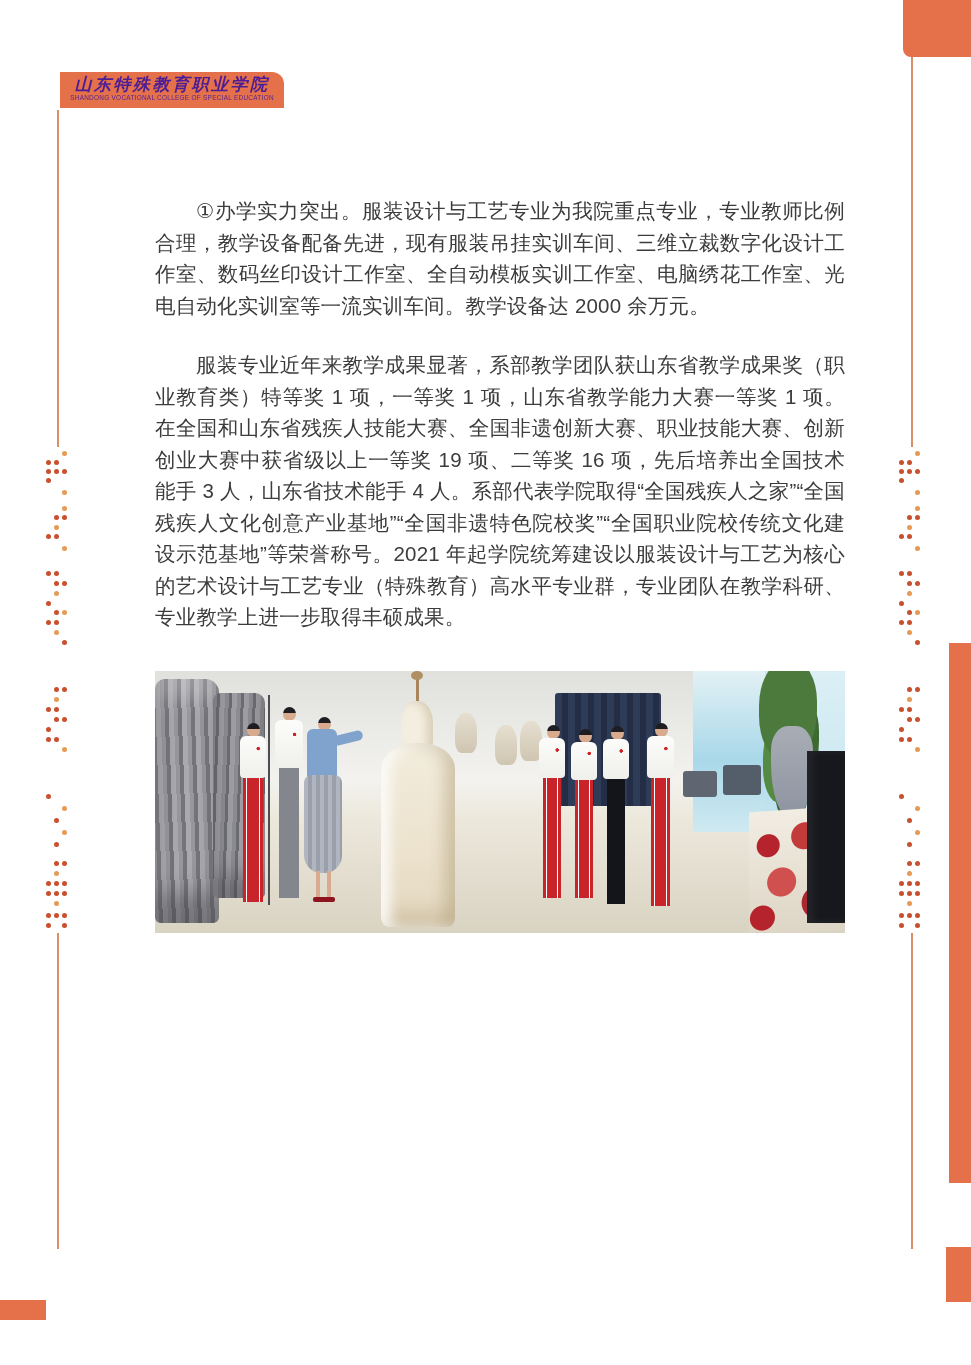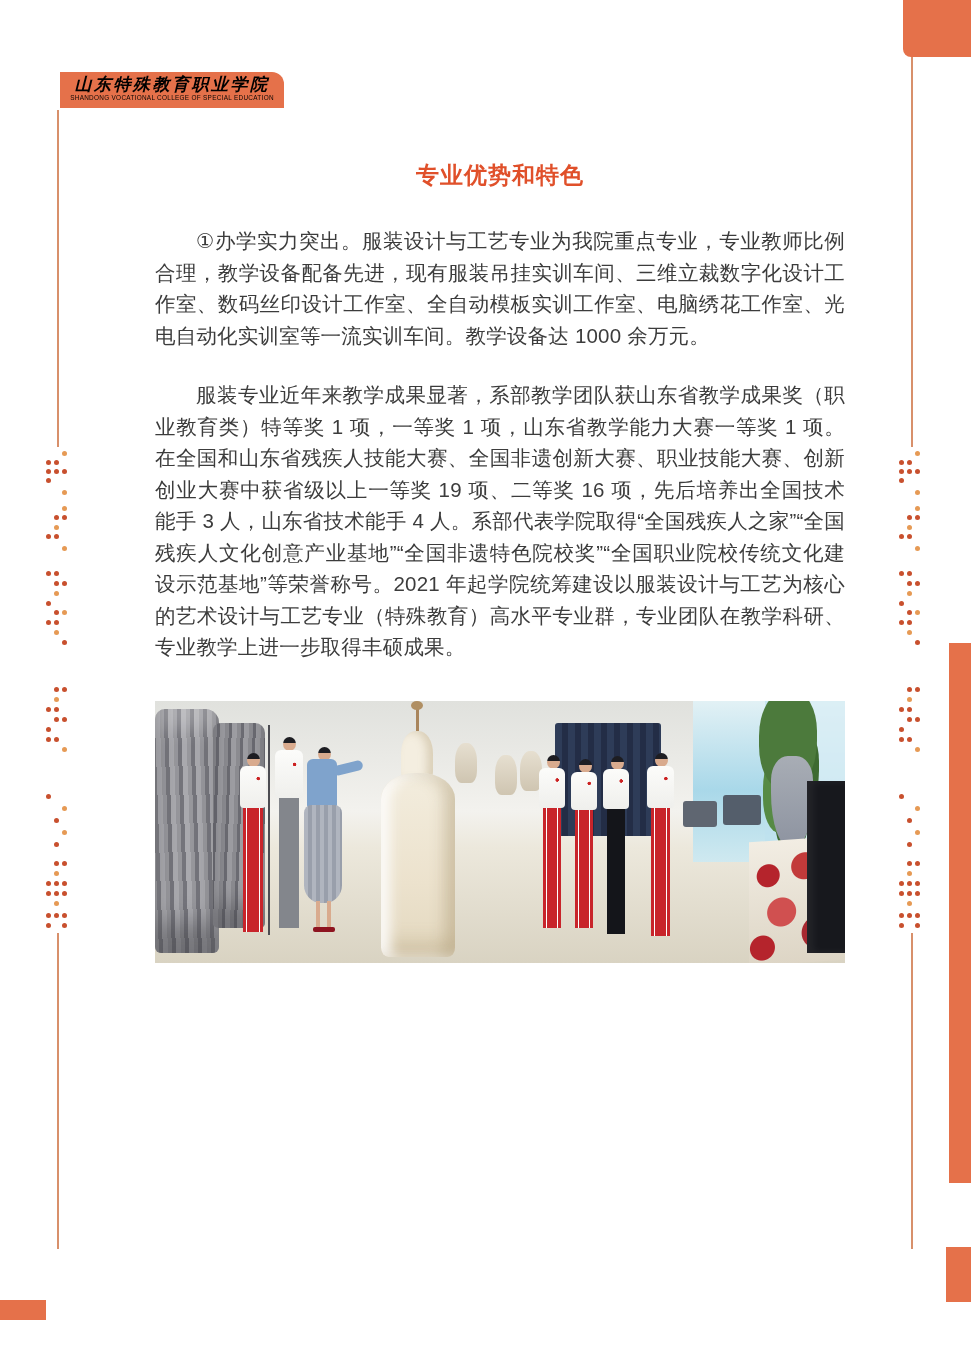--- a/index.html
+++ b/index.html
@@ -1,21 +1,21 @@
 <!DOCTYPE html>
 <html><head>
 <meta charset="utf-8">
 <style>
   html,body{margin:0;padding:0;background:#fff;}
   .page{position:relative;width:971px;height:1365px;background:#ffffff;overflow:hidden;
         font-family:"Liberation Sans","DejaVu Sans",sans-serif;}
 
   
   .logo{position:absolute;left:60px;top:72px;width:224px;height:36px;background:#e5714a;
-        border-radius:0 12px 0 0;color:#000000;text-align:center;padding-top:3px;box-sizing:border-box;}
+        border-radius:0 12px 0 0;color:#4c1d95;text-align:center;padding-top:3px;box-sizing:border-box;}
   .logo-cn{font-size:17px;font-weight:bold;font-style:italic;letter-spacing:2.5px;line-height:19px;white-space:nowrap;}
   .logo-en{font-size:6.4px;letter-spacing:.3px;line-height:8px;white-space:nowrap;opacity:.95;}
 
   
   .rule{position:absolute;width:2px;background:#d8906b;}
   .rule-left-top{left:57px;top:110px;height:337px;}
   .rule-left-bottom{left:57px;top:933px;height:316px;}
   .rule-right-top{left:911px;top:0;height:447px;}
   .rule-right-bottom{left:911px;top:933px;height:316px;}
 
@@ -254,22 +254,21 @@
       <div class="bdot" style="left: 16px; top: 442px; background: rgb(200, 80, 46);"></div>
       <div class="bdot" style="left: 8px; top: 452px; background: rgb(230, 154, 85);"></div>
       <div class="bdot" style="left: 0px; top: 464px; background: rgb(200, 80, 46);"></div>
       <div class="bdot" style="left: 8px; top: 464px; background: rgb(200, 80, 46);"></div>
       <div class="bdot" style="left: 16px; top: 464px; background: rgb(200, 80, 46);"></div>
       <div class="bdot" style="left: 0px; top: 474px; background: rgb(200, 80, 46);"></div>
       <div class="bdot" style="left: 16px; top: 474px; background: rgb(200, 80, 46);"></div>
     </div>
 
   <div class="content">
-    <h2>专业优势和特色</h2>
-    <p class="first">①办学实力突出。服装设计与工艺专业为我院重点专业，专业教师比例合理，教学设备配备先进，现有服装吊挂实训车间、三维立裁数字化设计工作室、数码丝印设计工作室、全自动模板实训工作室、电脑绣花工作室、光电自动化实训室等一流实训车间。教学设备达 1000 余万元。</p>
+    <p class="first">①办学实力突出。服装设计与工艺专业为我院重点专业，专业教师比例合理，教学设备配备先进，现有服装吊挂实训车间、三维立裁数字化设计工作室、数码丝印设计工作室、全自动模板实训工作室、电脑绣花工作室、光电自动化实训室等一流实训车间。教学设备达 2000 余万元。</p>
 
     <p class="lead">服装专业近年来教学成果显著，系部教学团队获山东省教学成果奖（职业教育类）特等奖 1 项，一等奖 1 项，山东省教学能力大赛一等奖 1 项。在全国和山东省残疾人技能大赛、全国非遗创新大赛、职业技能大赛、创新创业大赛中获省级以上一等奖 19 项、二等奖 16 项，先后培养出全国技术能手 3 人，山东省技术能手 4 人。系部代表学院取得“全国残疾人之家”“全国残疾人文化创意产业基地”“全国非遗特色院校奖”“全国职业院校传统文化建设示范基地”等荣誉称号。2021 年起学院统筹建设以服装设计与工艺为核心的艺术设计与工艺专业（特殊教育）高水平专业群，专业团队在教学科研、专业教学上进一步取得丰硕成果。</p>
 
     <div class="photo">
       <div class="ph ph-window"></div>
       <div class="ph ph-ivy"></div>
       <div class="ph ph-curtain"></div>
       <div class="ph ph-drape1"></div>
       <div class="ph ph-drape2"></div>
       <div class="ph ph-pole"></div>

